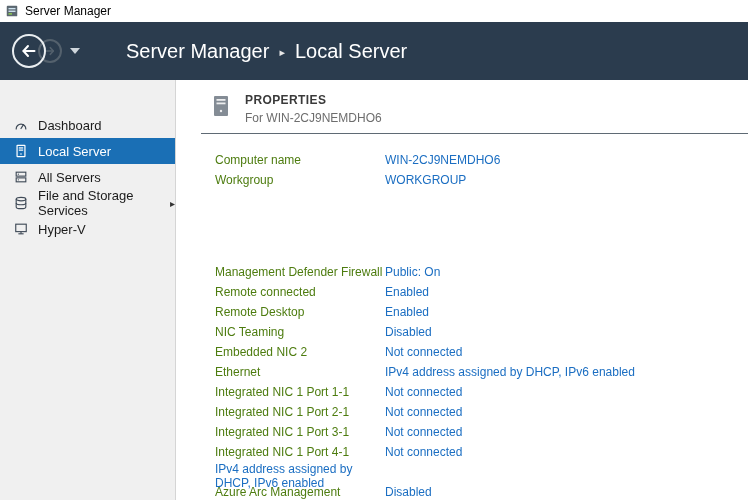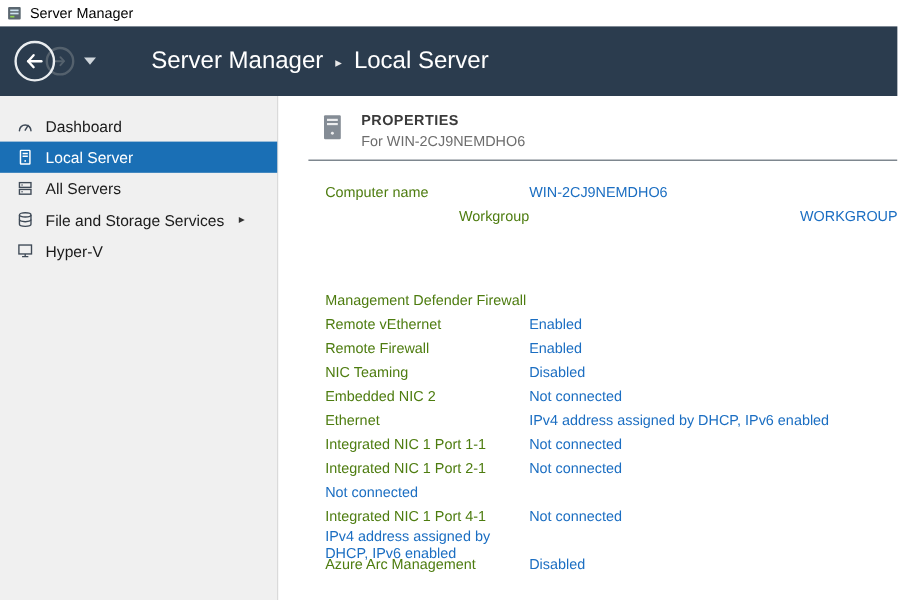--- a/index.html
+++ b/index.html
@@ -20,35 +20,35 @@
   .backbtn { width:34px; height:34px; border:2px solid #e9edf0; border-radius:50%; display:flex; align-items:center; justify-content:center; position:relative; z-index:2; cursor:pointer; background:transparent; }
   .fwdbtn { width:24px; height:24px; border:2px solid #54616d; border-radius:50%; display:flex; align-items:center; justify-content:center; margin-left:-8px; z-index:1; }
   .caret { width:0; height:0; border-left:5px solid transparent; border-right:5px solid transparent; border-top:6px solid #cfd6dc; margin-left:8px; cursor:pointer; }
   .crumbs { display:flex; align-items:center; margin-left:46px; }
   .crumb { font-size:20px; color:#ffffff; cursor:pointer; white-space:nowrap; }
   .crumb-sep { font-size:11px; color:#e8e8e8; margin:3px 10px 0 10px; }
 
   
   .main { display:flex; height:420px; }
 
-  .sidebar { width:232px; background:#f0f0f0; border-right:1px solid #d5d5d5; padding-top:12px; flex:none; }
+  .sidebar { width:176px; background:#f0f0f0; border-right:1px solid #d5d5d5; padding-top:32px; flex:none; }
   .side-item { height:26px; display:flex; align-items:center; gap:9px; padding-left:13px; font-size:13px; color:#1b1b1b; cursor:pointer; }
   .side-item .icon { width:16px; height:16px; display:flex; align-items:center; justify-content:center; color:#3f4a57; flex:none; }
   .side-item.selected { background:var(--accent,#1a6fb5); color:#ffffff; }
   .side-item.selected .icon { color:#ffffff; }
   .chev { font-size:10px; color:#333; margin-left:3px; }
 
   .content { flex:1; background:#ffffff; padding-left:25px; overflow:hidden; }
   .tile-header { display:flex; gap:14px; padding-top:13px; padding-left:10px; align-items:flex-start; }
   .tile-icon { color:#7e8791; flex:none; margin-top:1px; }
   .tile-title { font-size:12px; font-weight:bold; color:#3a3a3a; letter-spacing:.4px; }
   .tile-sub { font-size:12px; color:#6d6d6d; margin-top:4px;text-align:right; }
   .tile { margin-top:8px; border-top:1px solid #5f6a74; padding:16px 0 0 14px; min-height:340px; }
   .prop-row { display:grid; grid-template-columns:170px 1fr; height:20px; align-items:center; font-size:12px; }
-  .prop-row.gap-after { margin-bottom:50px;text-align:right; }
+  .prop-row.gap-after { margin-bottom:72px; }
   .prop-label { color:#4d7c0f; }
   .prop-value { color:var(--link,#1b6ec2); text-decoration:none; cursor:pointer; }
 </style>
 </head>
 <body>
 
 <div class="titlebar">
   <span style="display:flex;">
     <svg width="14" height="14" viewBox="0 0 16 16">
         <rect x="2" y="2" width="12" height="12" rx="1" fill="#5b6770"></rect>
@@ -162,27 +162,28 @@
         <div class="prop-row">
           <span class="prop-label">Computer name</span>
           <a class="prop-value">WIN-2CJ9NEMDHO6</a>
         </div>
         <div class="prop-row gap-after">
           <span class="prop-label">Workgroup</span>
           <a class="prop-value">WORKGROUP</a>
         </div>
         <div class="prop-row">
           <span class="prop-label">Management Defender Firewall</span>
-        </div>
-        <div class="prop-row">
-          <span class="prop-label">Remote vEthernet</span>
+          <a class="prop-value">Public: On</a>
+        </div>
+        <div class="prop-row">
+          <span class="prop-label">Remote connected</span>
           <a class="prop-value">Enabled</a>
         </div>
         <div class="prop-row">
-          <span class="prop-label">Remote Firewall</span>
+          <span class="prop-label">Remote Desktop</span>
           <a class="prop-value">Enabled</a>
         </div>
         <div class="prop-row">
           <span class="prop-label">NIC Teaming</span>
           <a class="prop-value">Disabled</a>
         </div>
         <div class="prop-row">
           <span class="prop-label">Embedded NIC 2</span>
           <a class="prop-value">Not connected</a>
         </div>
@@ -192,20 +193,21 @@
         </div>
         <div class="prop-row">
           <span class="prop-label">Integrated NIC 1 Port 1-1</span>
           <a class="prop-value">Not connected</a>
         </div>
         <div class="prop-row">
           <span class="prop-label">Integrated NIC 1 Port 2-1</span>
           <a class="prop-value">Not connected</a>
         </div>
         <div class="prop-row">
+          <span class="prop-label">Integrated NIC 1 Port 3-1</span>
           <a class="prop-value">Not connected</a>
         </div>
         <div class="prop-row">
           <span class="prop-label">Integrated NIC 1 Port 4-1</span>
           <a class="prop-value">Not connected</a>
         </div>
         <div class="prop-row">
           <a class="prop-value">IPv4 address assigned by DHCP, IPv6 enabled</a>
         </div>
         <div class="prop-row">

